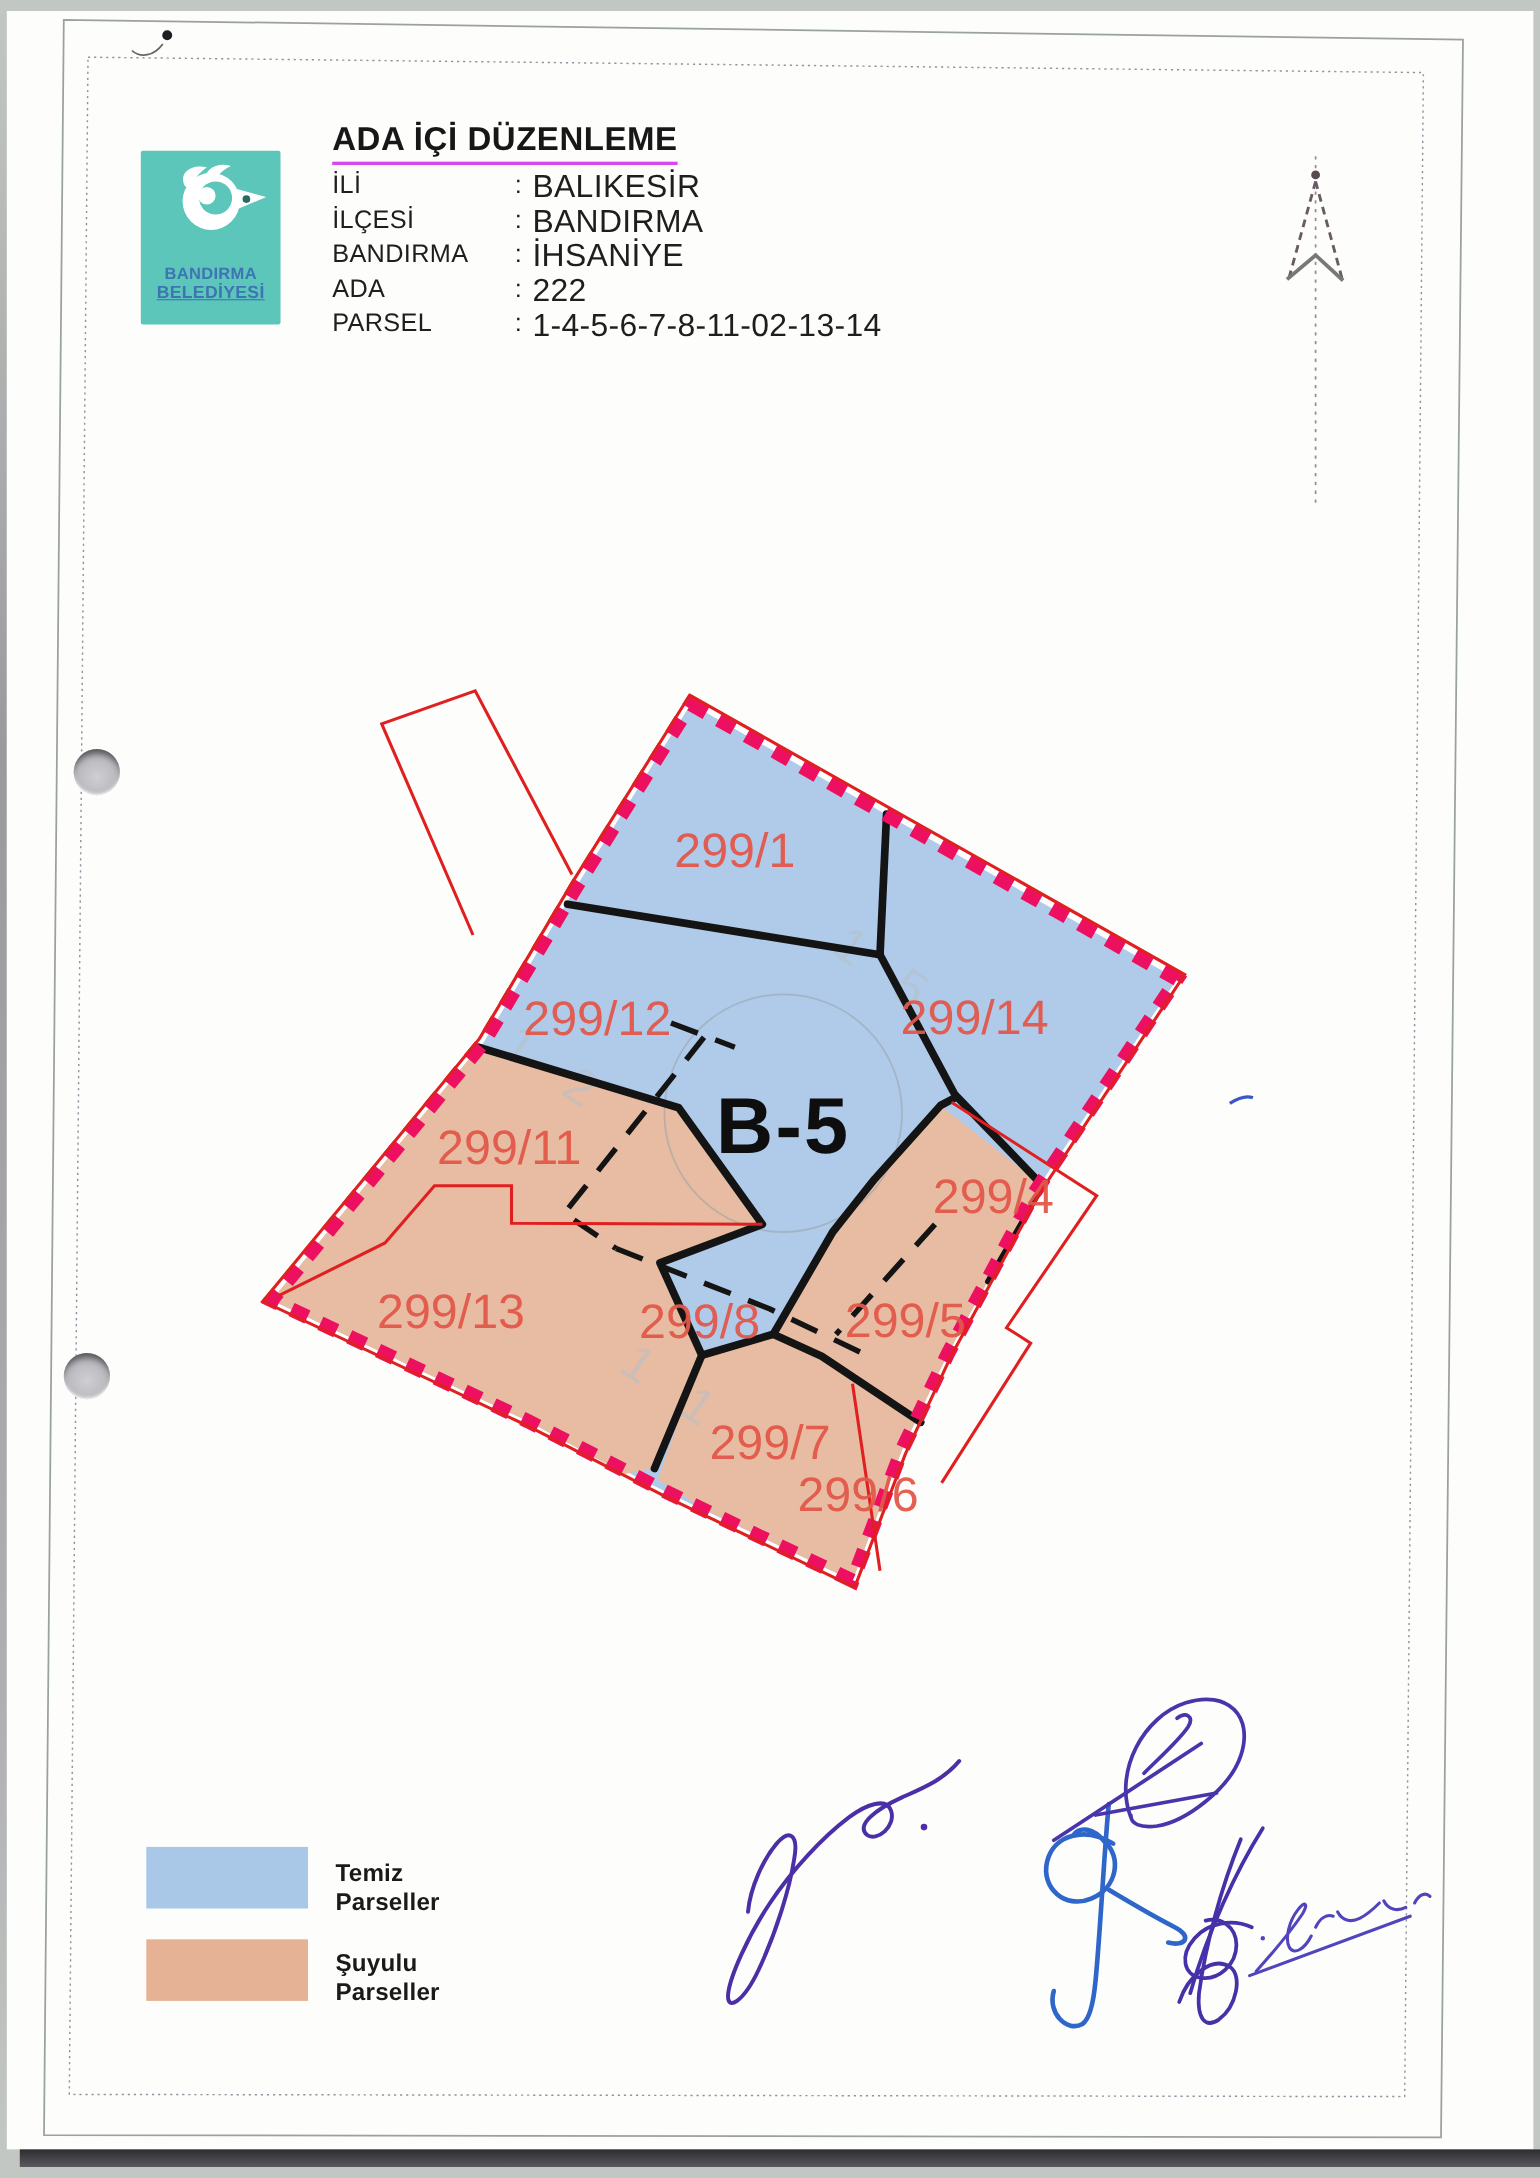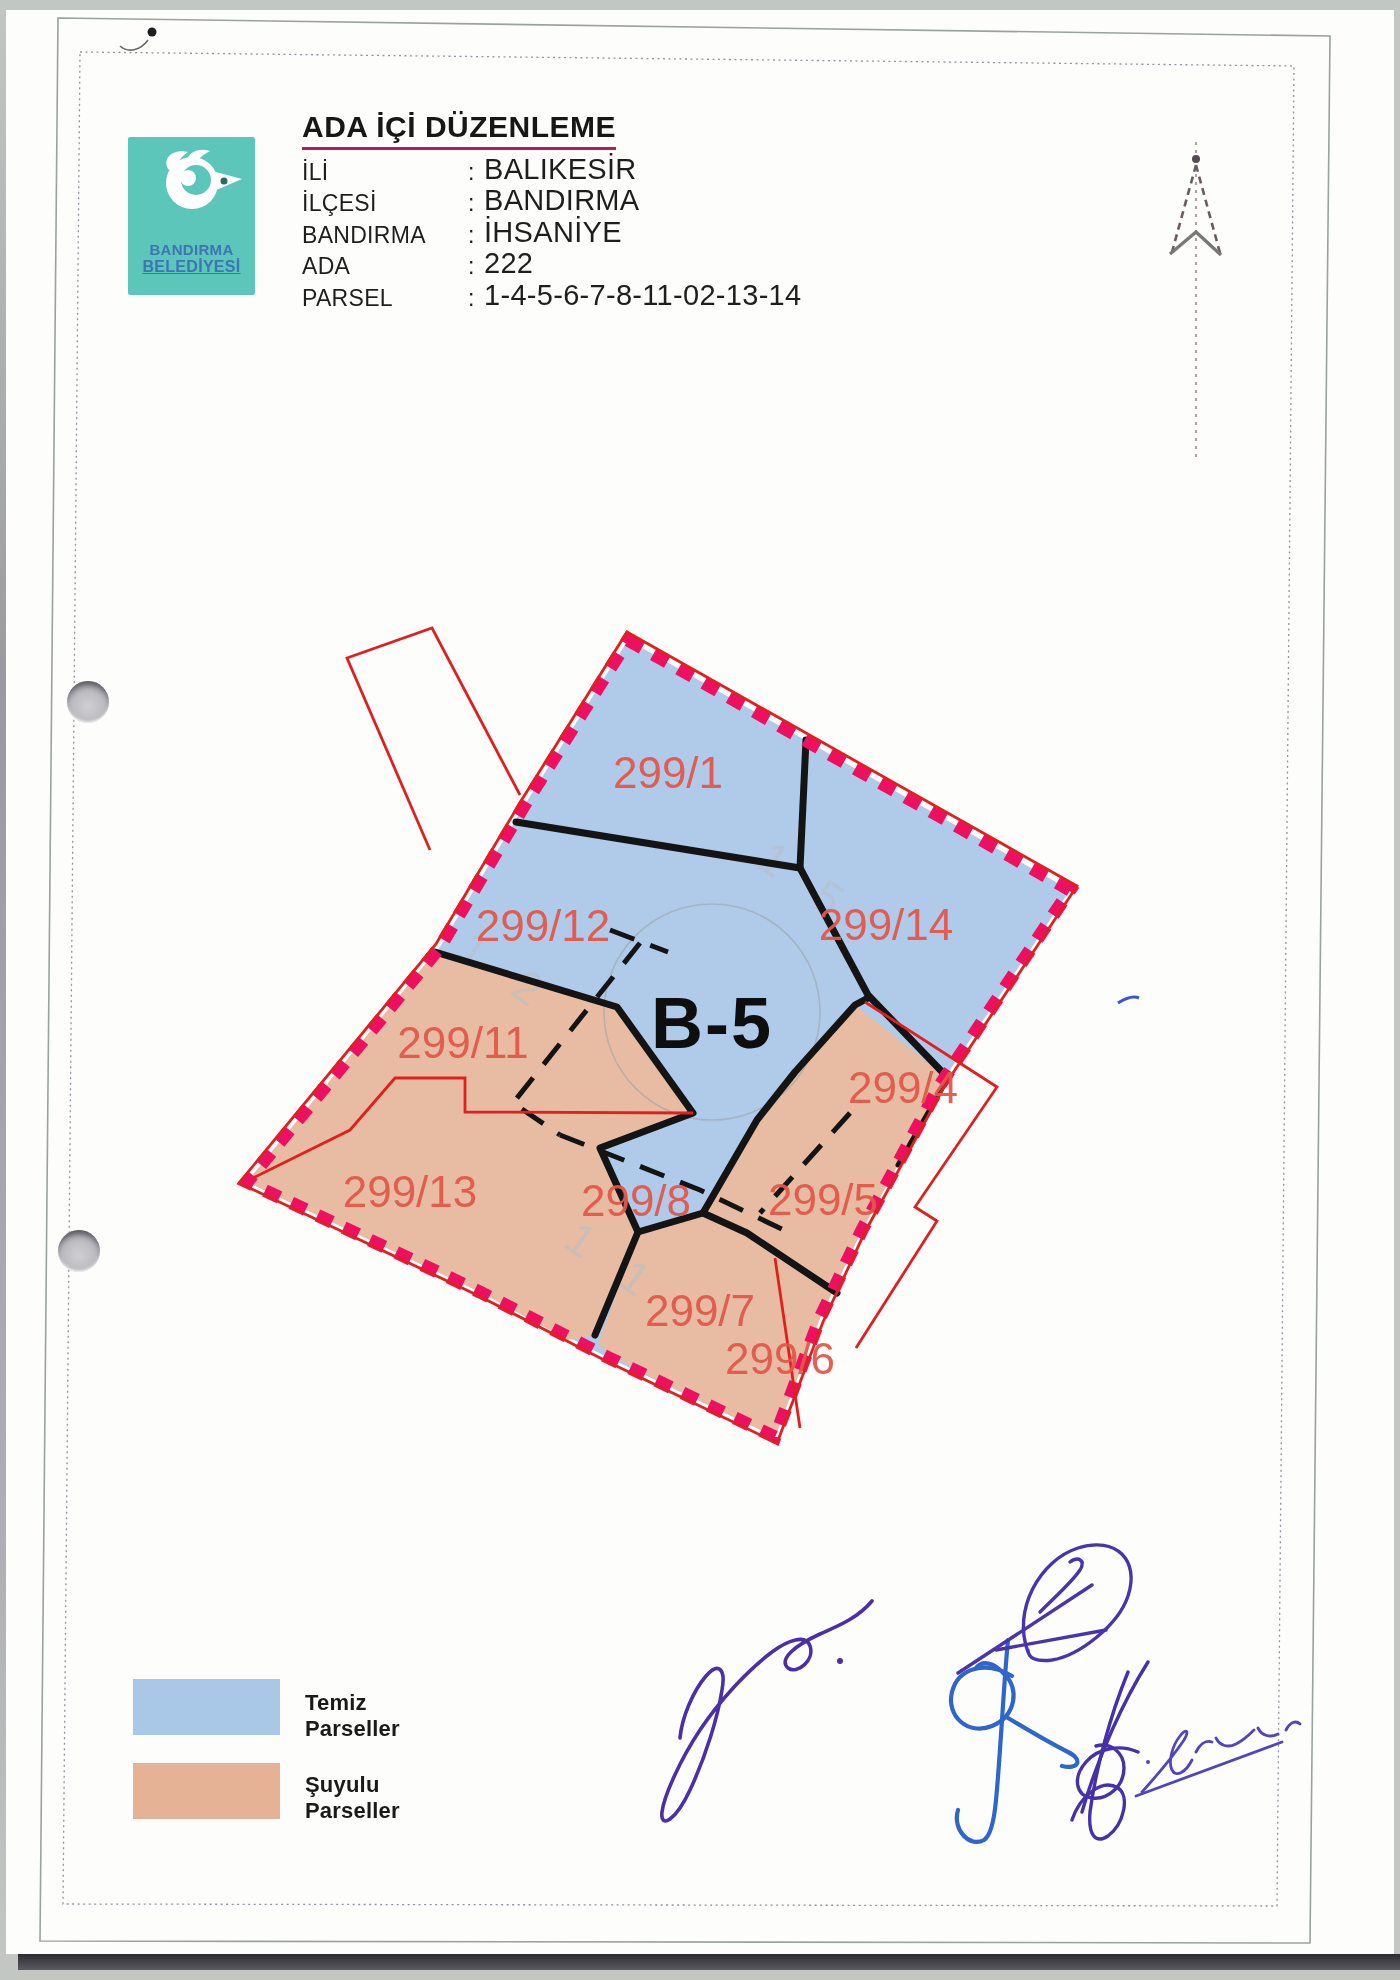--- a/index.html
+++ b/index.html
@@ -30,24 +30,24 @@
   }
   .logo-text{
     position:absolute;left:0;right:0;top:104px;text-align:center;
     color:#3f74b4;font-weight:bold;line-height:17px;letter-spacing:.3px;
   }
   .logo-line1{font-size:15px;}
   .logo-line2{font-size:16px;text-decoration:underline;}
   .doc-title{
     position:absolute;left:302px;top:110px;
     font-size:30px;font-weight:bold;color:#171717;letter-spacing:.5px;
-    border-bottom:3px solid #be185d;padding-bottom:3px;
+    border-bottom:3px solid #d946ef;padding-bottom:3px;
   }
   .fields{position:absolute;left:302px;top:154px;}
-  .frow{display:flex;height:31.5px;align-items:flex-end;}
+  .frow{display:flex;height:31.5px;align-items:flex-start;}
   .flabel{width:166px;font-size:23px;color:#1e1e1e;font-weight:500;letter-spacing:.3px;}
   .fsep{width:16px;font-size:23px;color:#1e1e1e;font-weight:500;}
   .fvalue{font-size:29px;color:#1e1e1e;font-weight:500;letter-spacing:.3px;}
 
   
   .legend{position:absolute;left:0;top:0;}
   .swatch{position:absolute;left:133px;width:147px;height:56px;}
   .swatch-clean{top:1679px;background:#a9c8e8;}
   .swatch-shared{top:1763px;background:#e6b295;}
   .legend-label{position:absolute;left:305px;font-size:22px;font-weight:bold;color:#1a1a1a;letter-spacing:.2px;}

